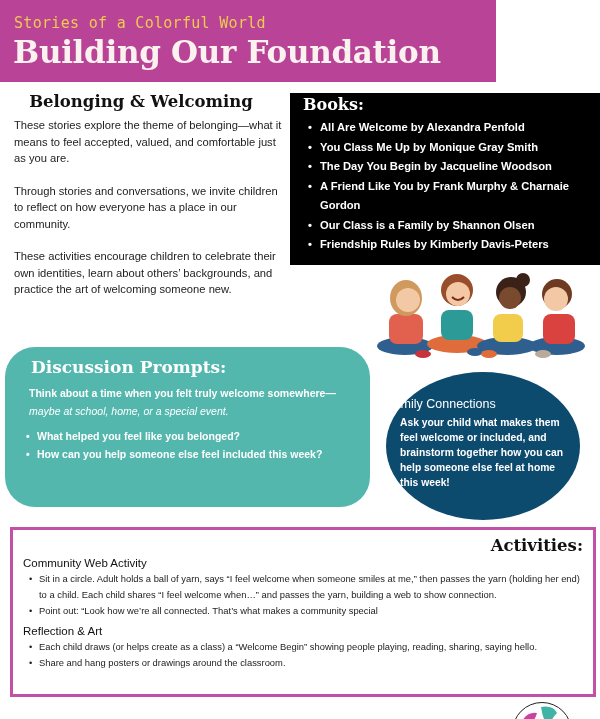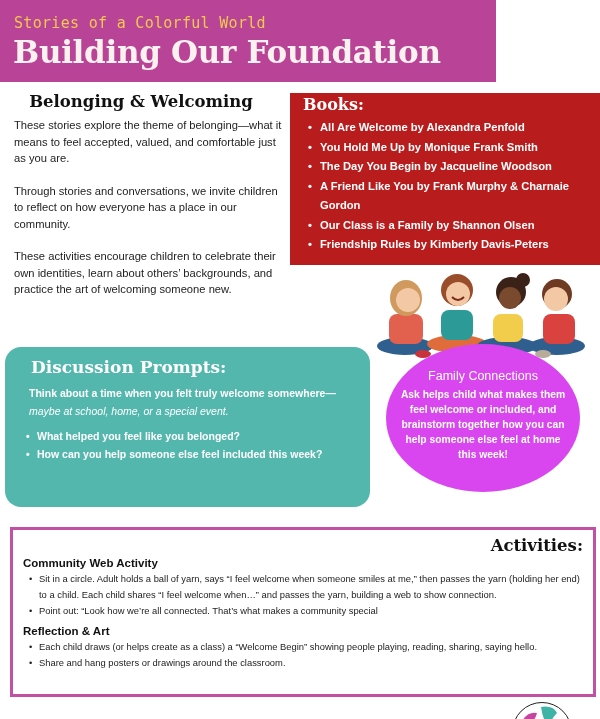--- a/index.html
+++ b/index.html
@@ -7,43 +7,43 @@
   body { position: relative; font-family: "Liberation Sans", sans-serif; color: #1a1a1a; }
 
   .header { position: absolute; left: 0; top: 0; width: 496px; height: 82px; background: #b94497; }
   .header .series { position: absolute; left: 14px; top: 14px; font-family: "DejaVu Sans Mono", monospace; font-size: 15px; color: #f0c94f; letter-spacing: 0.3px; }
   .header .title { position: absolute; left: 13px; top: 34px; font-family: "DejaVu Serif", serif; font-weight: bold; font-size: 31px; color: #fbf1ee; letter-spacing: -0.3px; }
 
   .intro { position: absolute; left: 14px; top: 92px; width: 270px; }
   .intro h2 { font-family: "DejaVu Serif", serif; font-weight: bold; font-size: 16.5px; text-align: center; margin-left: -16px; margin-bottom: 6px; color: #111; }
   .intro p { font-size: 11.2px; line-height: 16.5px; color: #222; margin-bottom: 16px; }
 
-  .books { position: absolute; left: 290px; top: 93px; width: 310px; height: 172px; background: #b91c1c; padding: 0 10px; }
+  .books { position: absolute; left: 290px; top: 93px; width: 310px; height: 172px; background: #000000; padding: 0 10px; }
   .books h3 { font-family: "DejaVu Serif", serif; font-weight: bold; font-size: 16px; color: #ffffff; margin-top: 2px; margin-left: 3px; margin-bottom: 4px; }
   .books ul { list-style: none; }
   .books li { position: relative; padding-left: 20px; font-size: 11.2px; font-weight: bold; color: #ffffff; line-height: 19.5px; }
   .books li::before { content: "•"; position: absolute; left: 8px; top: 0; }
 
   .kids { position: absolute; left: 375px; top: 268px; width: 215px; height: 95px; }
 
-  .discussion { position: absolute; left: 5px; top: 347px; width: 365px; height: 160px; background: #54b7ae; border-radius: 16px; padding: 10px 10px; }
+  .discussion { position: absolute; left: 5px; top: 347px; width: 365px; height: 160px; background: #54b7ae; border-radius: 30px; padding: 10px 10px; }
   .discussion h3 { font-family: "DejaVu Serif", serif; font-weight: bold; font-size: 17px; color: #ffffff; margin-left: 16px; margin-bottom: 7px; }
   .discussion p { font-size: 10.5px; font-weight: bold; color: #ffffff; line-height: 18px; margin-left: 14px; }
   .discussion p em { font-style: italic; font-weight: normal; }
   .discussion ul { list-style: none; margin-top: 7px; }
   .discussion li { position: relative; padding-left: 22px; font-size: 10.5px; font-weight: bold; color: #ffffff; line-height: 18px; }
   .discussion li::before { content: "•"; position: absolute; left: 11px; }
 
-  .family { position: absolute; left: 386px; top: 344px; width: 194px; height: 148px; background: #d946ef; border-radius: 50%; text-align: center; padding-top: 25px; }
+  .family { position: absolute; left: 386px; top: 372px; width: 194px; height: 148px; background: #0c4a6e; border-radius: 50%; text-align: left; padding-top: 25px; }
   .family h4 { font-size: 12.5px; font-weight: normal; color: #ffffff; margin-bottom: 4px; }
   .family p { font-size: 10.3px; font-weight: bold; color: #ffffff; line-height: 15px; padding: 0 14px; }
 
   .activities { position: absolute; left: 10px; top: 527px; width: 586px; height: 170px; border: 3px solid #c251a6; padding: 6px 10px; }
   .activities h3 { font-family: "DejaVu Serif", serif; font-weight: bold; font-size: 16.5px; color: #111; margin-bottom: 2px; text-align: right; }
-  .activities h5 { font-size: 11.5px; font-weight: bold; color: #111; margin-bottom: 2px; }
+  .activities h5 { font-size: 11.5px; font-weight: normal; color: #111; margin-bottom: 2px; }
   .activities ul { list-style: none; margin-bottom: 6px; }
   .activities li { position: relative; padding-left: 16px; font-size: 9.4px; color: #222; line-height: 16px; }
   .activities li::before { content: "•"; position: absolute; left: 6px; }
 
   .globe { position: absolute; left: 512px; top: 702px; width: 60px; height: 60px; border-radius: 50%; border: 1.5px solid #222; background: #fff; overflow: hidden; }
 </style>
 </head>
 <body>
 
 <div class="header">
@@ -55,21 +55,21 @@
   <h2>Belonging &amp; Welcoming</h2>
   <p>These stories explore the theme of belonging—what it means to feel accepted, valued, and comfortable just as you are.</p>
   <p>Through stories and conversations, we invite children to reflect on how everyone has a place in our community.</p>
   <p>These activities encourage children to celebrate their own identities, learn about others’ backgrounds, and practice the art of welcoming someone new.</p>
 </div>
 
 <div class="books">
   <h3>Books:</h3>
   <ul>
     <li>All Are Welcome by Alexandra Penfold</li>
-    <li>You Hold Me Up by Monique Frank Smith</li>
+    <li>You Class Me Up by Monique Gray Smith</li>
     <li>The Day You Begin by Jacqueline Woodson</li>
     <li>A Friend Like You by Frank Murphy &amp; Charnaie Gordon</li>
     <li>Our Class is a Family by Shannon Olsen</li>
     <li>Friendship Rules by Kimberly Davis-Peters</li>
   </ul>
 </div>
 
 <div class="kids">
   <svg width="215" height="95" viewBox="0 0 215 95">
 
@@ -116,21 +116,21 @@
     <em>maybe at school, home, or a special event.</em>
   </p>
   <ul>
     <li>What helped you feel like you belonged?</li>
     <li>How can you help someone else feel included this week?</li>
   </ul>
 </div>
 
 <div class="family">
   <h4>Family Connections</h4>
-  <p>Ask helps child what makes them feel welcome or included, and brainstorm together how you can help someone else feel at home this week!</p>
+  <p>Ask your child what makes them feel welcome or included, and brainstorm together how you can help someone else feel at home this week!</p>
 </div>
 
 <div class="activities">
   <h3>Activities:</h3>
   <h5>Community Web Activity</h5>
   <ul>
     <li>Sit in a circle. Adult holds a ball of yarn, says “I feel welcome when someone smiles at me,” then passes the yarn (holding her end) to a child. Each child shares “I feel welcome when…” and passes the yarn, building a web to show connection.</li>
     <li>Point out: “Look how we’re all connected. That’s what makes a community special</li>
   </ul>
   <h5>Reflection &amp; Art</h5>

